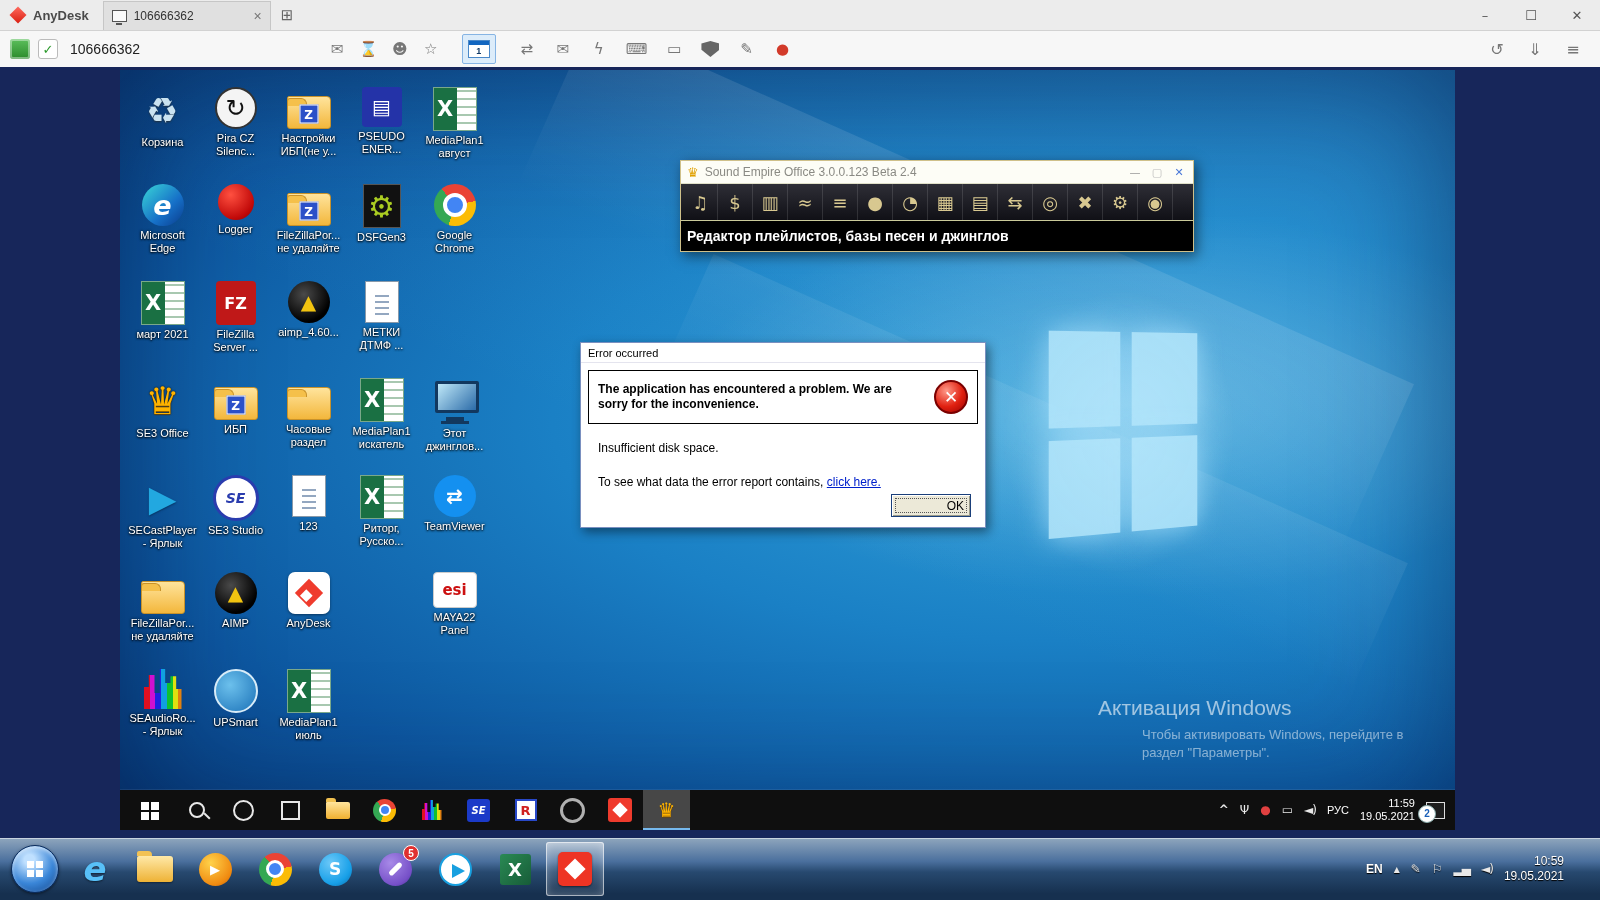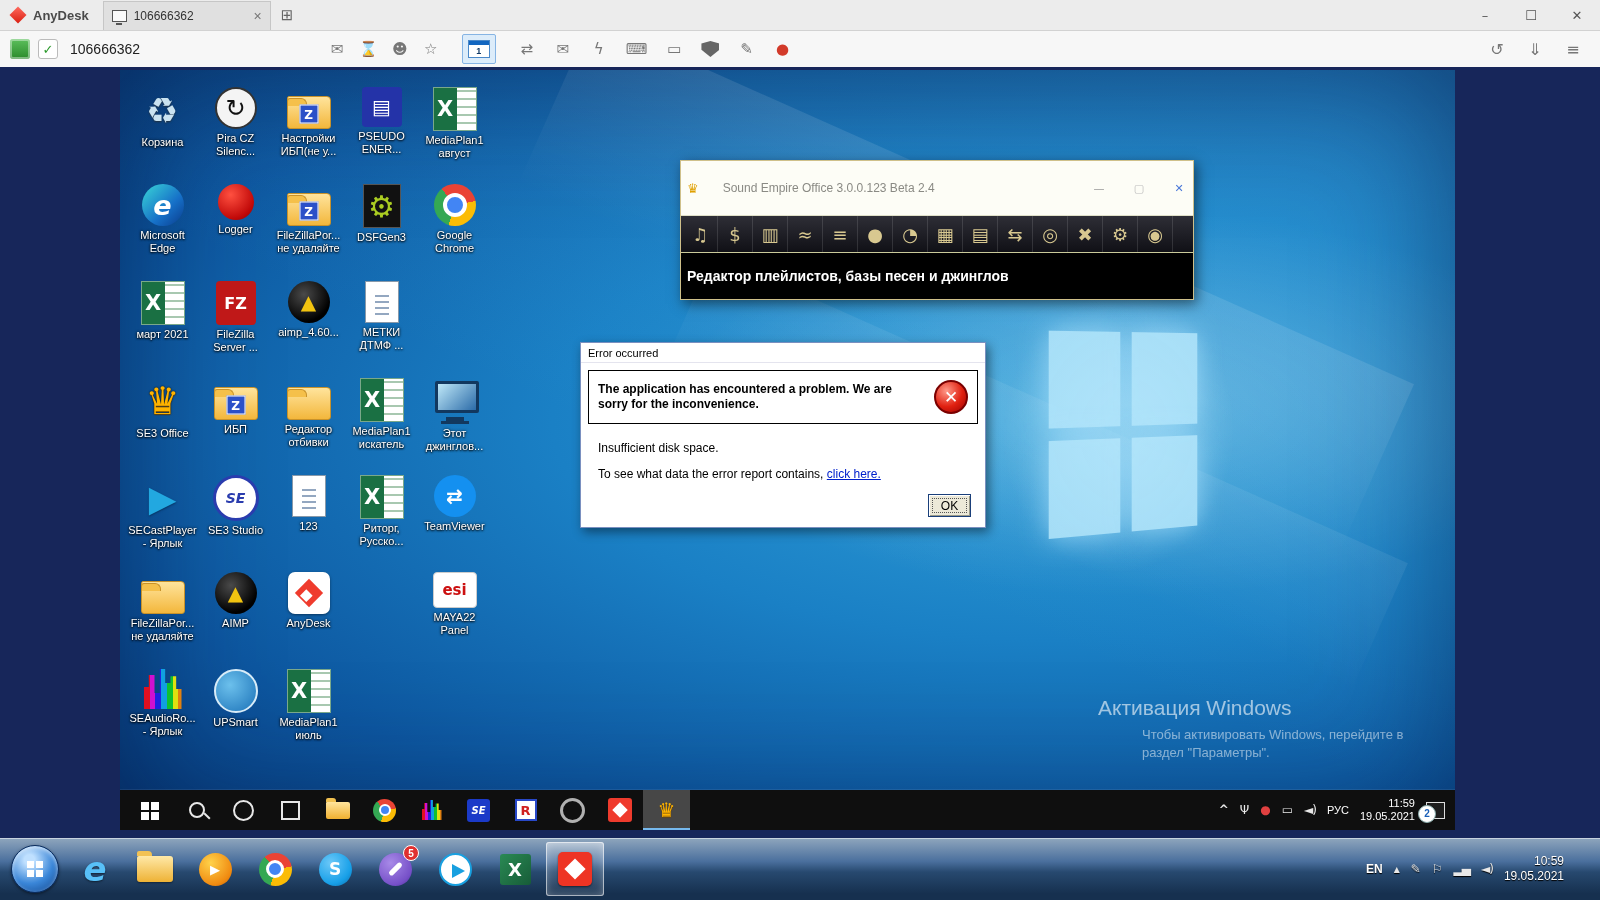--- a/index.html
+++ b/index.html
@@ -96,43 +96,43 @@
   .di-teamviewer{width:42px;height:42px;border-radius:50%;background:#1490f0;color:#fff;font-size:20px;font-weight:bold;}
   .di-anydesk{width:42px;height:42px;background:#fff;border-radius:7px;box-shadow:0 1px 3px rgba(0,0,0,.45);}
   .di-anydesk::before{content:"";position:absolute;left:50%;top:50%;width:20px;height:20px;background:#ef3b2d;transform:translate(-50%,-50%) rotate(45deg);}
   .di-anydesk::after{content:"";position:absolute;left:50%;top:50%;width:9px;height:9px;background:#fff;transform:translate(-80%,-20%) rotate(45deg);}
   .di-esi{width:42px;height:34px;background:#fff;border:1px solid #ccc;border-radius:4px;color:#cc1010;font-weight:bold;font-size:15px;}
   .di-upsmart{width:40px;height:40px;border-radius:50%;background:radial-gradient(circle at 35% 35%,#6cc0ec,#1b72b8);border:2px solid #d8ecf8;}
   .di-bars{width:38px;height:40px;background:linear-gradient(90deg,#e01020 0 15%,#d010d0 15% 30%,#2020e0 30% 45%,#10a0e0 45% 60%,#10c030 60% 75%,#e0e010 75% 90%,#e08010 90%);clip-path:polygon(0 45%,14% 45%,14% 15%,29% 15%,29% 60%,43% 60%,43% 0,57% 0,57% 35%,71% 35%,71% 18%,86% 18%,86% 50%,100% 50%,100% 100%,0 100%);}
 
   
   .se-window{position:absolute;left:560px;top:90px;width:512px;background:#fff;border:1px solid #cfc08a;box-shadow:3px 4px 12px rgba(0,0,0,.5);}
-  .se-titlebar{height:22px;background:#fdfdf6;display:flex;align-items:center;padding:16px 6px;gap:24px;border-bottom:1px solid #e0e0c8;}
+  .se-titlebar{height:22px;background:#fdfdf6;display:flex;align-items:center;padding:0 6px;gap:6px;border-bottom:1px solid #e0e0c8;}
   .se-ico{color:#e0a000;font-size:13px;font-family:"DejaVu Sans",sans-serif;}
   .se-ico::before{content:"♛";}
   .se-title{font-size:12px;color:#8a8a84;flex:1;}
   .se-btn{font-size:11px;color:#999;width:16px;text-align:center;font-family:"DejaVu Sans",sans-serif;}
   .se-min::before{content:"—";}
   .se-max::before{content:"▢";color:#bbb;}
   .se-close::before{content:"✕";color:#4a78d8;}
   .se-toolbar{height:36px;background:linear-gradient(#2e2e36,#101016);display:flex;align-items:stretch;padding:0 2px;}
   .se-tbi{width:34px;display:flex;align-items:center;justify-content:center;color:#d8c890;font-size:18px;border-right:1px solid rgba(255,255,255,.12);font-family:"DejaVu Sans",sans-serif;}
-  .se-status{height:22px;background:#000;color:#fff;font-size:14px;font-weight:bold;display:flex;align-items:center;padding:12px 6px;border-top:1px solid #caca9a;}
+  .se-status{height:22px;background:#000;color:#fff;font-size:14px;font-weight:bold;display:flex;align-items:center;padding:4px 6px;border-top:1px solid #caca9a;}
 
   
   .err-dialog{position:absolute;left:460px;top:272px;width:406px;height:186px;background:#fff;border:1px solid #7a90c0;box-shadow:3px 4px 10px rgba(0,0,0,.45);box-sizing:border-box;}
   .err-title{height:20px;font-size:11px;color:#000;padding:4px 7px 0;box-sizing:border-box;border-bottom:1px solid #e4e4ee;}
   .err-band{position:absolute;left:7px;right:7px;top:27px;height:54px;border:1px solid #000;display:flex;align-items:center;gap:10px;padding:4px 9px;box-sizing:border-box;}
   .err-msg{font-size:12px;font-weight:bold;color:#000;line-height:15px;flex:1;}
   .err-x{width:34px;height:34px;border-radius:50%;flex:0 0 34px;background:radial-gradient(circle at 35% 30%,#ff9a8a,#e02010 55%,#9a0000);border:2px solid #7a0000;box-sizing:border-box;display:flex;align-items:center;justify-content:center;color:#fff;font-weight:bold;font-size:17px;font-family:"DejaVu Sans",sans-serif;}
   .err-x::before{content:"✕";}
   .err-detail{position:absolute;left:17px;top:98px;font-size:12px;color:#000;}
-  .err-report{position:absolute;left:17px;top:124px;font-size:12px;color:#000;}
+  .err-report{position:absolute;left:17px;top:132px;font-size:12px;color:#000;}
   .err-link{color:#0020cc;text-decoration:underline;cursor:pointer;}
-  .err-ok{position:absolute;right:14px;top:151px;width:43px;height:23px;background:#ece9d8;border:1px solid #1a3f7a;outline:1px dotted #555;outline-offset:-5px;font-size:12px;color:#000;box-shadow:inset 1px 1px 0 #fff,inset -1px -1px 0 #9a9a8a;font-family:"Liberation Sans",sans-serif;}
+  .err-ok{position:absolute;right:14px;top:151px;width:80px;height:23px;background:#ece9d8;border:1px solid #1a3f7a;outline:1px dotted #555;outline-offset:-5px;font-size:12px;color:#000;box-shadow:inset 1px 1px 0 #fff,inset -1px -1px 0 #9a9a8a;font-family:"Liberation Sans",sans-serif;text-align:right;}
 
   
   .activation{position:absolute;left:978px;top:626px;color:rgba(255,255,255,.6);}
   .act-title{font-size:21px;margin-bottom:6px;}
   .act-line{font-size:13px;line-height:18px;color:rgba(255,255,255,.5);margin-left:44px;}
 
   
   .remote-taskbar{position:absolute;left:0;right:0;bottom:0;height:40px;background:#0f0f0f;display:flex;align-items:center;padding:0 6px;box-shadow:0 -1px 0 rgba(255,255,255,.07);}
   .rtb-apps{display:flex;height:100%;}
   .tb-slot{width:47px;height:100%;display:flex;align-items:center;justify-content:center;position:relative;}
@@ -332,21 +332,21 @@
             <div class="desk-icon">
               <span class="di di-crown">♛</span>
               <div class="di-label">SE3 Office</div>
             </div>
             <div class="desk-icon">
               <span class="di di-zipfolder"></span>
               <div class="di-label">ИБП</div>
             </div>
             <div class="desk-icon">
               <span class="di di-folder"></span>
-              <div class="di-label">Редактор отбивки</div>
+              <div class="di-label">Часовые раздел</div>
             </div>
             <div class="desk-icon">
               <span class="di di-excel"></span>
               <div class="di-label">MediaPlan1 искатель</div>
             </div>
             <div class="desk-icon">
               <span class="di di-computer"></span>
               <div class="di-label">Этот джинглов...</div>
             </div>
             <div class="desk-icon">

